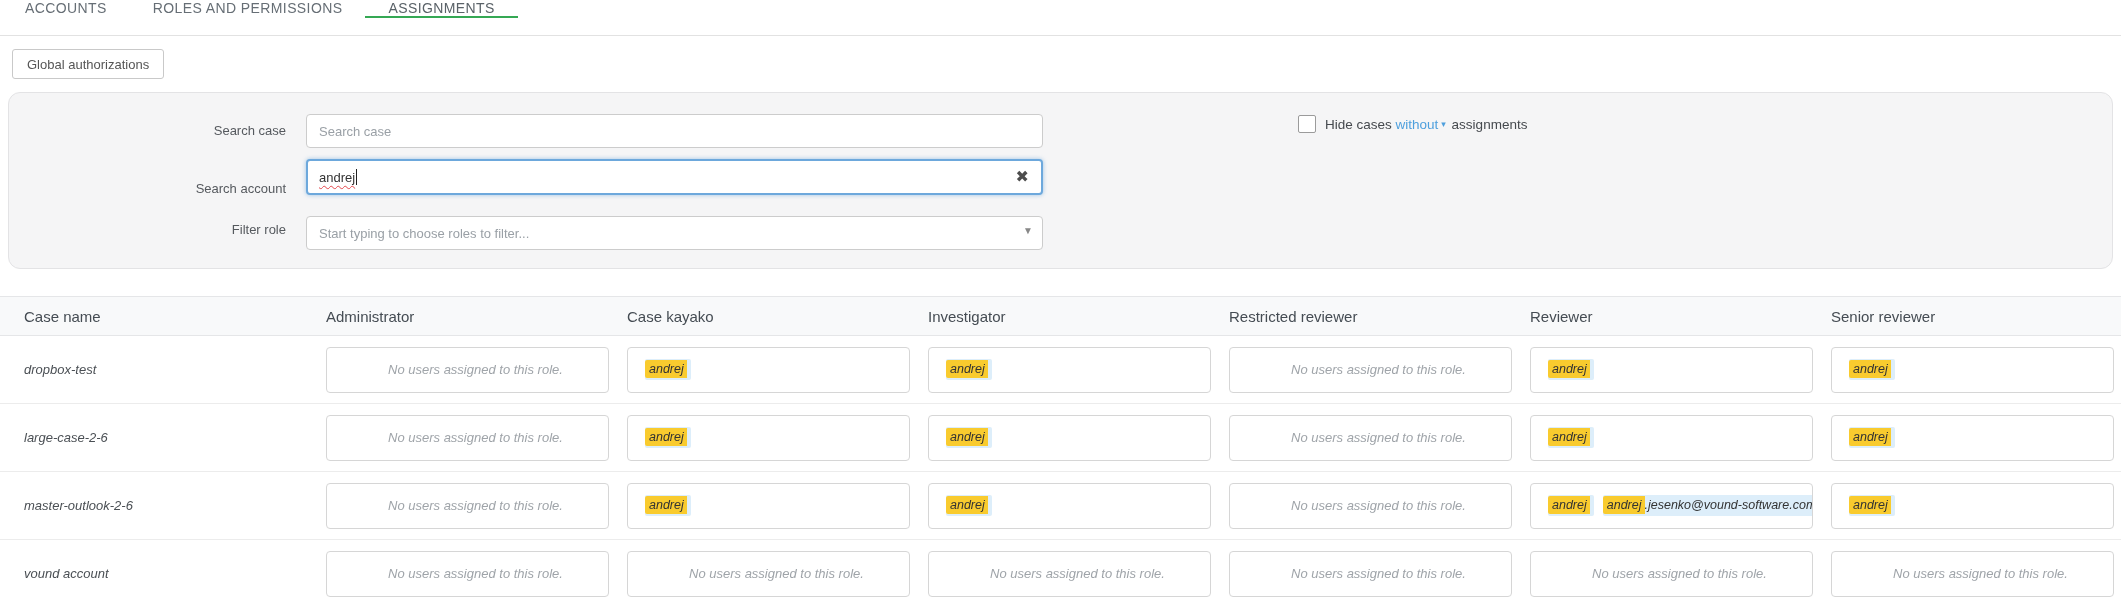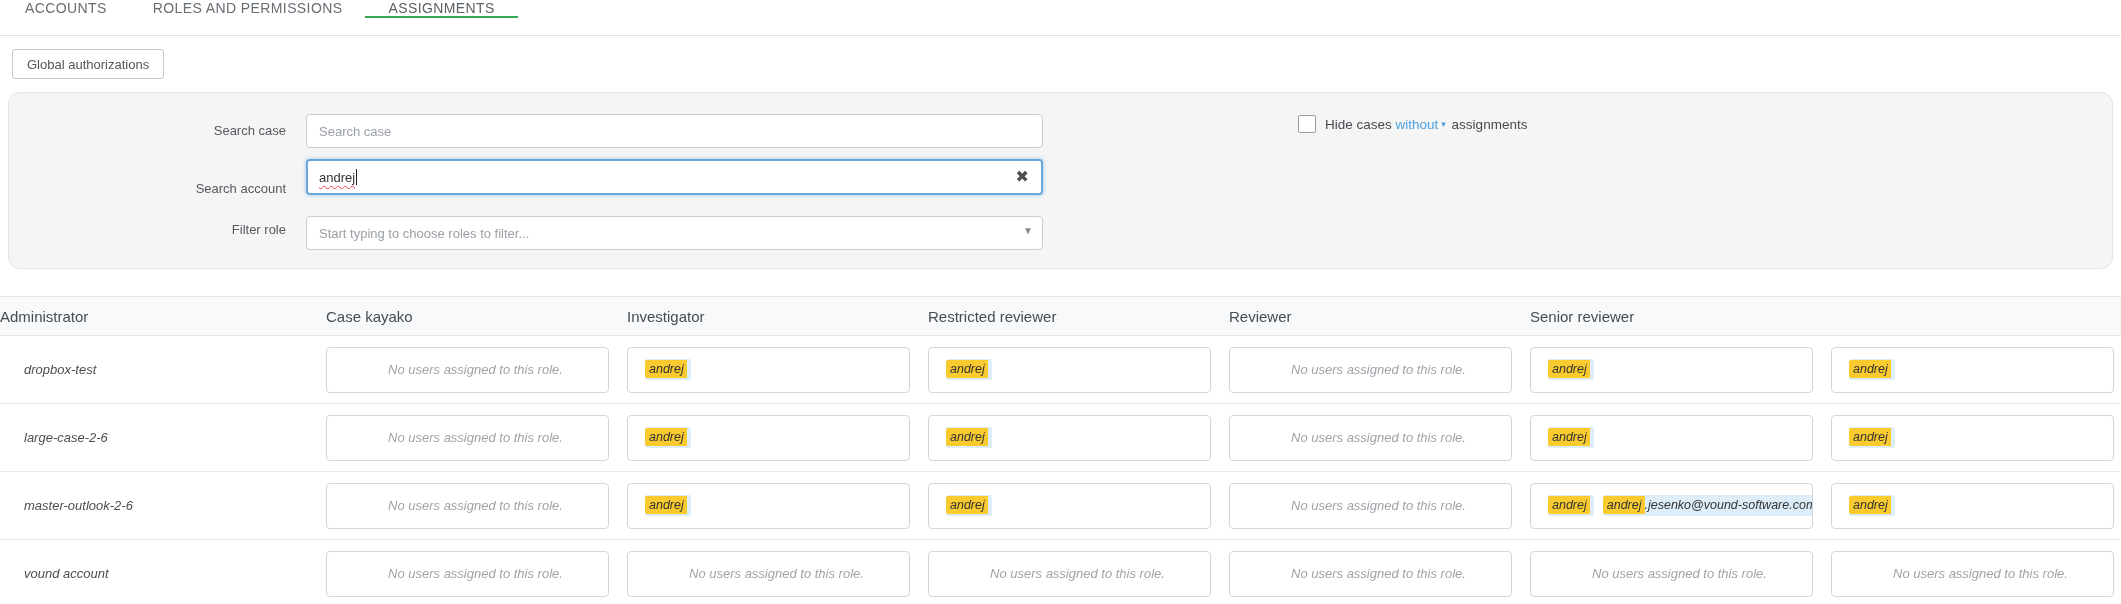--- a/index.html
+++ b/index.html
@@ -125,20 +125,21 @@
   <input class="f-input" style="top: 123px;" type="text" placeholder="Start typing to choose roles to filter...">
   <span class="dd-caret" style="top:132px;">▼</span>
 
   <div class="hide-cases">
     <span class="checkbox"></span><span>Hide cases </span><span class="link-mode">without</span><span class="link-caret">▾</span><span> assignments</span>
   </div>
 </div>
 
 <div class="table">
   <div class="thead">
+      <div class="th case-col">Case name</div>
       <div class="th role-col">Administrator</div>
       <div class="th role-col">Case kayako</div>
       <div class="th role-col">Investigator</div>
       <div class="th role-col">Restricted reviewer</div>
       <div class="th role-col">Reviewer</div>
       <div class="th role-col">Senior reviewer</div>
     </div>
   <div class="tbody">
       <div class="trow">
         <div class="case-name">dropbox-test</div>

